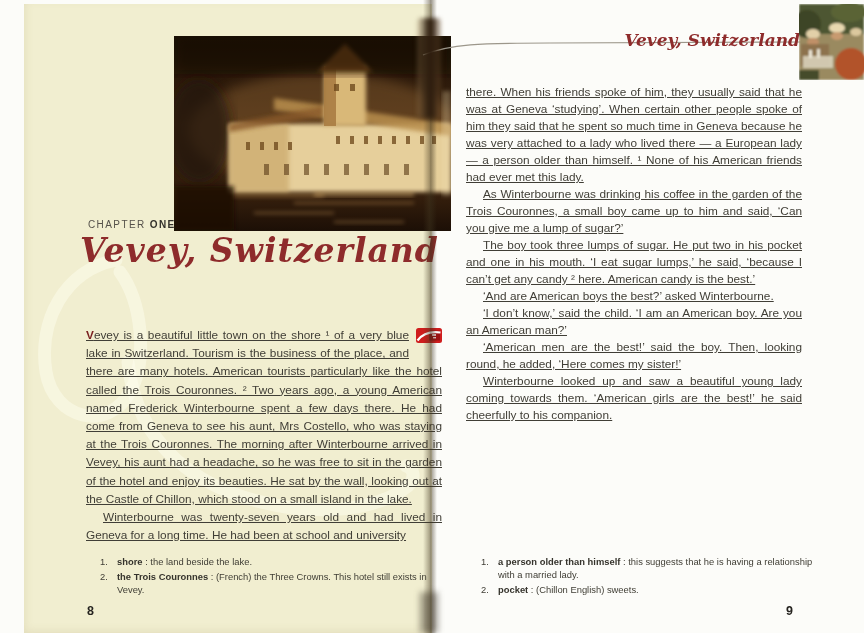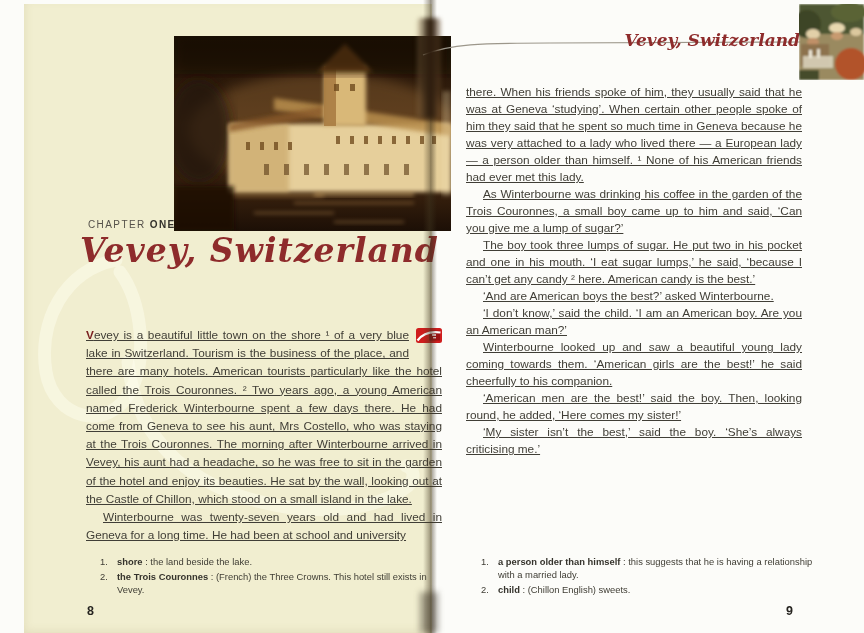--- a/index.html
+++ b/index.html
@@ -202,33 +202,32 @@
         </g>
       </svg>
     </div>
 
     <div class="body body-right">
       <p>there. When his friends spoke of him, they usually said that he was at Geneva ‘studying’. When certain other people spoke of him they said that he spent so much time in Geneva because he was very attached to a lady who lived there — a European lady — a person older than himself. ¹ None of his American friends had ever met this lady.</p>
       <p class="ind">As Winterbourne was drinking his coffee in the garden of the Trois Couronnes, a small boy came up to him and said, ‘Can you give me a lump of sugar?’</p>
       <p class="ind">The boy took three lumps of sugar. He put two in his pocket and one in his mouth. ‘I eat sugar lumps,’ he said, ‘because I can’t get any candy ² here. American candy is the best.’</p>
       <p class="ind">‘And are American boys the best?’ asked Winterbourne.</p>
       <p class="ind">‘I don’t know,’ said the child. ‘I am an American boy. Are you an American man?’</p>
+      <p class="ind">‘American men are the best!’ said the boy. Then, looking round, he added, ‘Here comes my sister!’</p>
       <p class="ind">Winterbourne looked up and saw a beautiful young lady coming towards them. ‘American girls are the best!’ he said cheerfully to his companion.</p>
-      <p class="ind">‘American men are the best!’ said the boy. Then, looking round, he added, ‘Here comes my sister!’</p>
-      <p class="ind">‘My sister isn’t the best,’ said the boy. ‘She’s always criticising me.’</p>
     </div>
 
     <div class="footnotes fn-right">
       <div class="fn">
         <span class="fn-num">1.</span>
         <span class="fn-body"><span class="fn-term">a person older than himself</span><span> : this suggests that he is having a relationship with a married lady.</span></span>
       </div>
       <div class="fn">
         <span class="fn-num">2.</span>
-        <span class="fn-body"><span class="fn-term">child</span><span> : (Chillon English) sweets.</span></span>
+        <span class="fn-body"><span class="fn-term">pocket</span><span> : (Chillon English) sweets.</span></span>
       </div>
     </div>
 
     <div class="pagenum pn-right">9</div>
   </div>
 
   <svg class="rule" width="386" height="40" viewBox="0 0 386 40">
     <path d="M 3,27 C 30,16 60,15 130,15 L 384,14" fill="none" stroke="#9c978b" stroke-width="1.2"></path>
   </svg>
 

